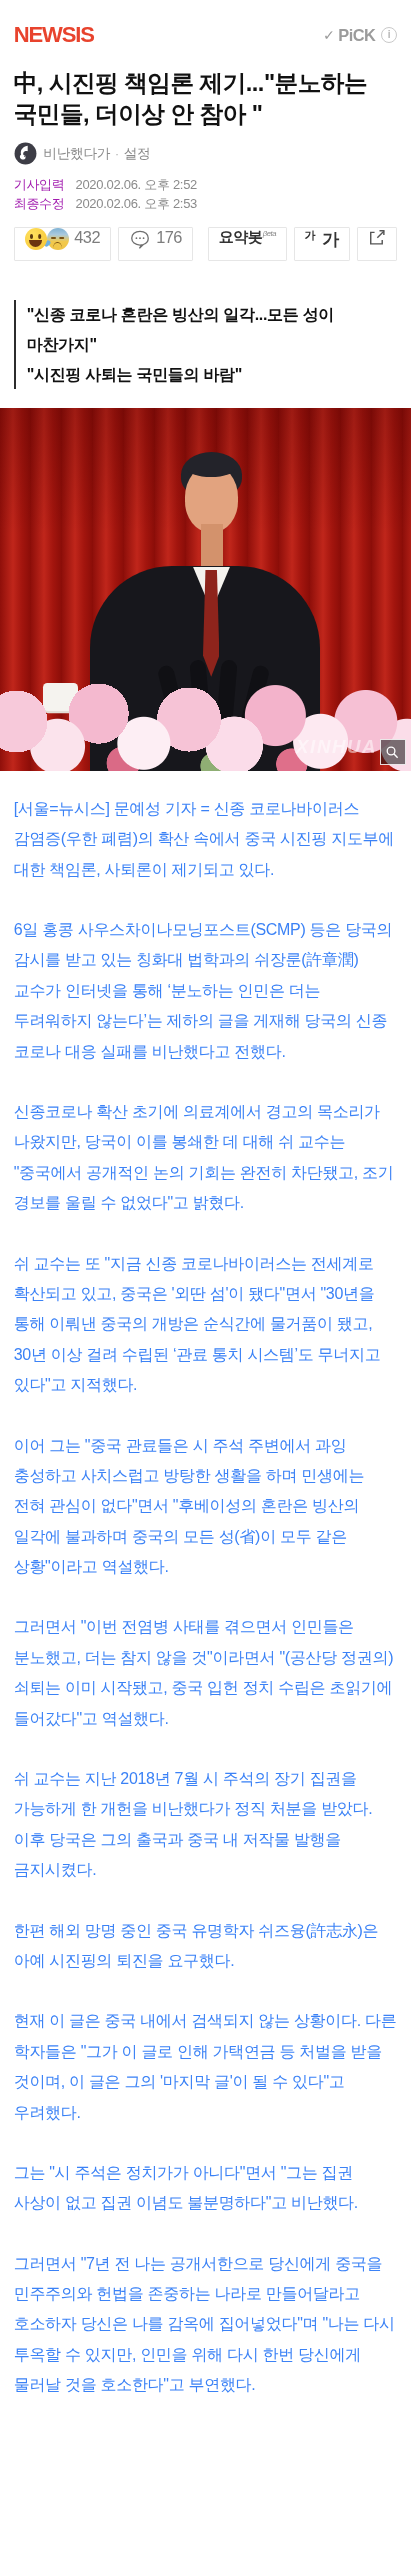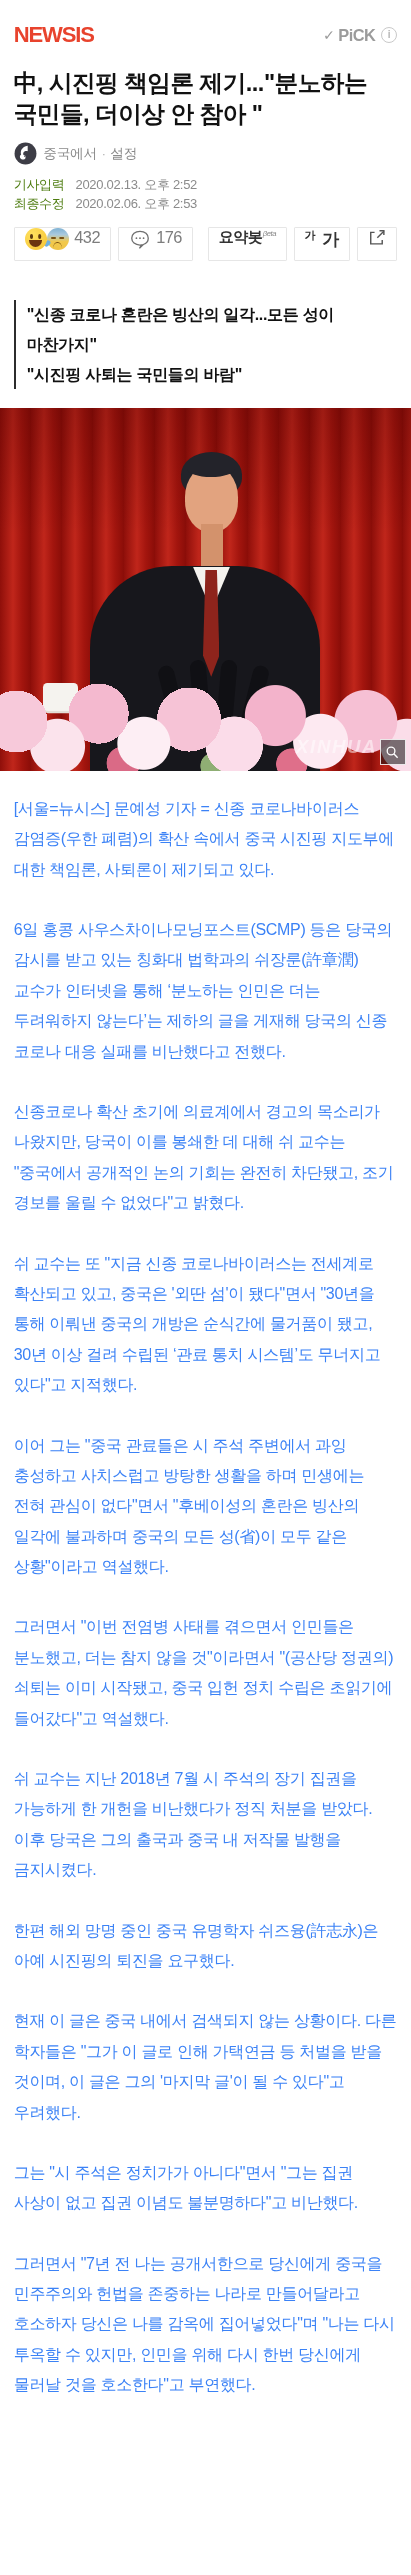--- a/index.html
+++ b/index.html
@@ -34,21 +34,21 @@
 
   
   .tts-row { display:flex; align-items:center; gap:6.6px; margin-top:12px; }
   .tts-icon { width:23px; height:23px; flex:0 0 auto; }
   .tts-text { font-size:13.7px; color:#8a8a8a; letter-spacing:-0.3px; }
   .tts-dot { color:#b5b5b5; margin:0 1.1px; }
 
   
   .meta { margin-top:11px; }
   .meta-row { display:flex; gap:11px; font-size:13px; line-height:1.42; letter-spacing:-0.3px; }
-  .meta-label { color:#4d7c0f; }
+  .meta-label { color:#a21caf; }
   .meta-value { color:#8b8b8b; }
 
   
   .toolbar { display:flex; justify-content:space-between; margin-top:14.3px; }
   .tb-left, .tb-right { display:flex; gap:6.6px; }
   .tb-btn {
     background:#fff; border:0.5px solid #e6e6e6; border-radius:1.1px;
     height:34px; display:flex; justify-content:center;
     gap:5.5px; padding:0 10px; cursor:pointer;
   }
@@ -170,30 +170,30 @@
 
   <h1 class="title">中, 시진핑 책임론 제기..."분노하는 국민들, 더이상 안 참아 "</h1>
 
   <div class="tts-row">
     <svg class="tts-icon" viewBox="0 0 42 42">
       <circle cx="21" cy="21" r="20" fill="#3d3d46"></circle>
       <path d="M25 7 C14 9 11 17 13 23 C10 25 10 29 13 31 C16 33 20 32 21 29 L21 24 C18 25 16 23 17 20 C18 17 22 16 25 17 Z" fill="#ffffff"></path>
       <polyline points="19,27 21,23 23,28 25,22 27,26" fill="none" stroke="#3d3d46" stroke-width="1.6"></polyline>
     </svg>
     <div class="tts-text">
-      <span>중국에서</span>
+      <span>비난했다가</span>
       <span class="tts-dot">·</span>
       <span>설정</span>
     </div>
   </div>
 
   <div class="meta">
     <div class="meta-row">
       <span class="meta-label">기사입력</span>
-      <span class="meta-value">2020.02.13. 오후 2:52</span>
+      <span class="meta-value">2020.02.06. 오후 2:52</span>
     </div>
     <div class="meta-row">
       <span class="meta-label">최종수정</span>
       <span class="meta-value">2020.02.06. 오후 2:53</span>
     </div>
   </div>
 
   <div class="toolbar">
     <div class="tb-left">
       <div class="tb-btn">

